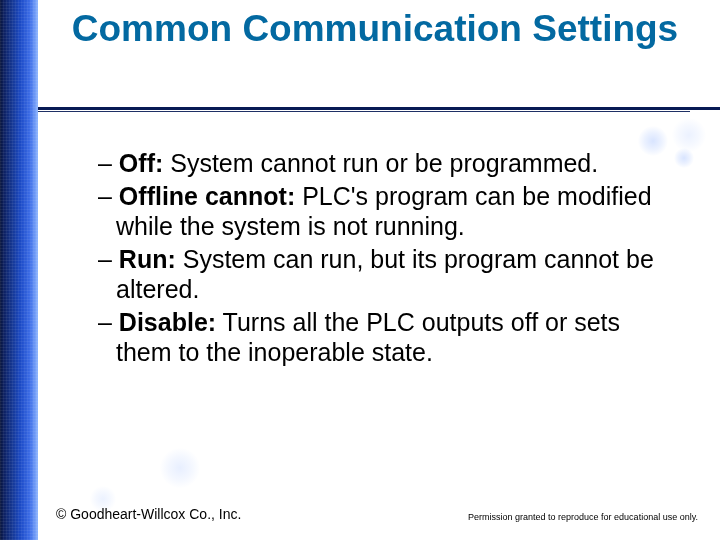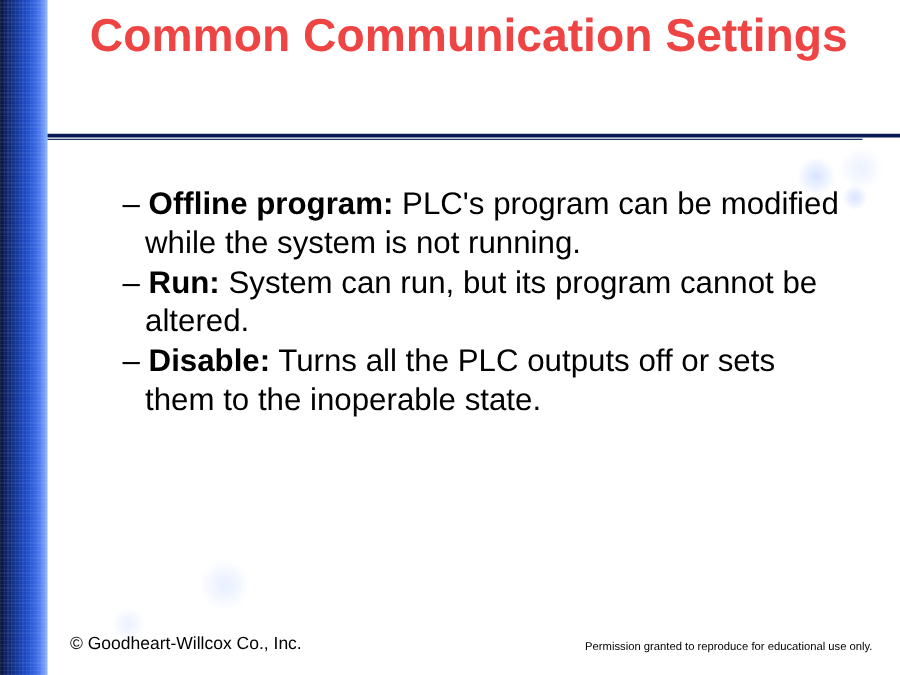--- a/index.html
+++ b/index.html
@@ -65,21 +65,21 @@
   }
   .title {
     position: absolute;
     left: 50px;
     right: 20px;
     top: 8px;
     text-align: center;
     font-weight: 700;
     font-size: 37px;
     line-height: 1.12;
-    color: #ef4444;
+    color: #0369a1;
   }
   .content {
     position: absolute;
     left: 98px;
     right: 40px;
     top: 148px;
     font-size: 25px;
     line-height: 1.22;
     color: #000;
   }
@@ -130,21 +130,24 @@
   <div class="top-rule"></div>
 
   <div class="bokeh b1"></div>
   <div class="bokeh b2"></div>
   <div class="bokeh b3"></div>
   <div class="bokeh b4"></div>
   <div class="bokeh b5"></div>
 
   <div class="content">
     <div class="item">
-      <span class="dash">– </span><span class="term">Offline program:</span><span> PLC's program can be modified while the system is not running.</span>
+      <span class="dash">– </span><span class="term">Off:</span><span> System cannot run or be programmed.</span>
+    </div>
+    <div class="item">
+      <span class="dash">– </span><span class="term">Offline cannot:</span><span> PLC's program can be modified while the system is not running.</span>
     </div>
     <div class="item">
       <span class="dash">– </span><span class="term">Run:</span><span> System can run, but its program cannot be altered.</span>
     </div>
     <div class="item">
       <span class="dash">– </span><span class="term">Disable:</span><span> Turns all the PLC outputs off or sets them to the inoperable state.</span>
     </div>
   </div>
 
   <div class="footer-left">© Goodheart-Willcox Co., Inc.</div>

